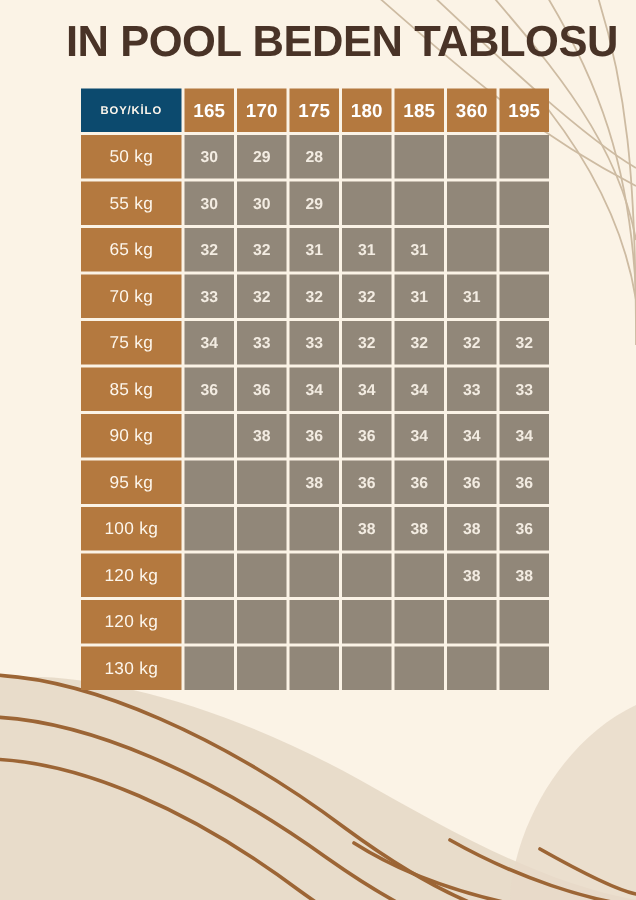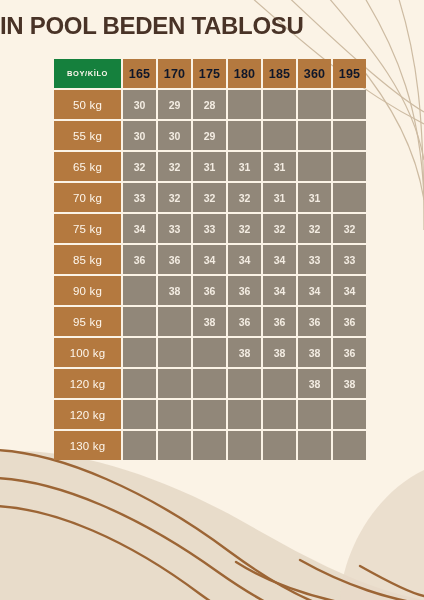--- a/index.html
+++ b/index.html
@@ -27,22 +27,22 @@
     width: 424px;
     height: 600px;
     pointer-events: none;
   }
   
   .title {
     position: absolute;
     top: 12px;
     left: 0;
     width: 412px;
-    text-align: left;
-    font-size: 24px;
+    text-align: right;
+    font-size: 29px;
     font-weight: 700;
     letter-spacing: -0.3px;
     color: #493327;
     font-family: "Liberation Sans", sans-serif;
     white-space: nowrap;
     z-index: 5;
   }
   
   .table-wrap {
     position: absolute;
@@ -62,29 +62,29 @@
     height: 29px;
     padding: 0;
     text-align: center;
     vertical-align: middle;
     font-family: "Liberation Sans", sans-serif;
   }
   col.c-label { width: 67px; }
   col.c-data  { width: 33px; }
 
   th.corner {
-    background: #15803d;
+    background: #0c4a6e;
     color: #fdf6ec;
     font-size: 7.5px;
     font-weight: 700;
     letter-spacing: 0.6px;
   }
   th.col-head {
     background: #b4793f;
-    color: #0f172a;
+    color: #ffffff;
     font-size: 12.5px;
     font-weight: 700;
     letter-spacing: 0.2px;
   }
   td.row-head {
     background: #b4793f;
     color: #fdf6ec;
     font-size: 11.5px;
     font-weight: 400;
     letter-spacing: 0.2px;

